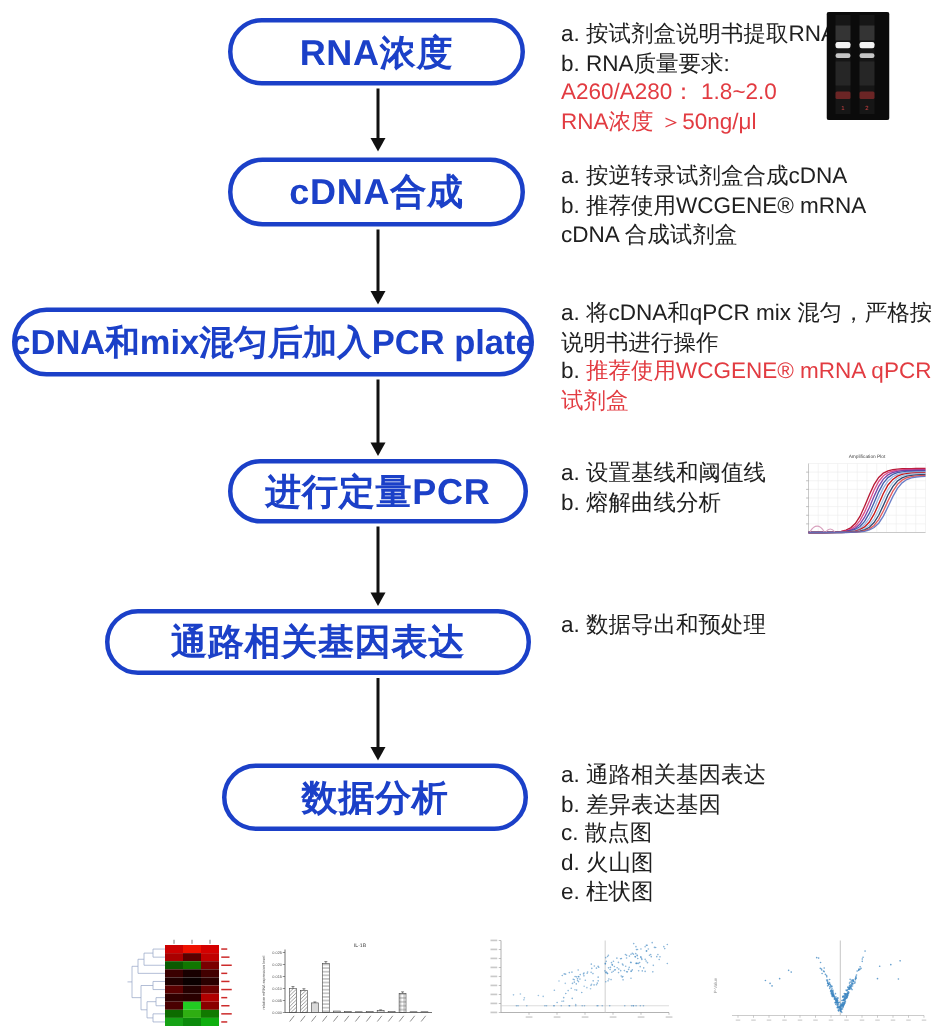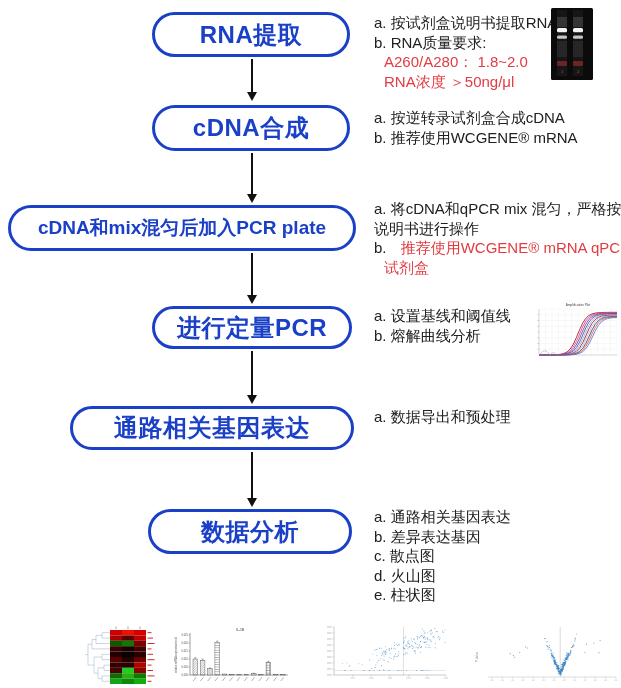--- a/index.html
+++ b/index.html
@@ -11,36 +11,36 @@
   #stage{
     position:relative;width:621px;height:688px;background:#fff;overflow:hidden;
     font-family:"Liberation Sans","DejaVu Sans",sans-serif;
   }
   .fbox{
     position:absolute;box-sizing:border-box;background:#fff;
     border:3.5px solid var(--blue);border-radius:26px;
     color:var(--blue);font-weight:700;font-size:24px;letter-spacing:.5px;
     display:flex;align-items:center;justify-content:center;white-space:nowrap;
   }
-  .fbox.wide{font-size:19px;letter-spacing:0;}
+  .fbox.wide{font-size:23px;letter-spacing:0;}
   .arrow{position:absolute;width:10px;}
   .arrow::before{content:"";position:absolute;left:4px;top:0;bottom:8px;width:2px;background:#111;}
   .arrow::after{content:"";position:absolute;left:0;bottom:0;width:0;height:0;
     border-left:5px solid transparent;border-right:5px solid transparent;border-top:9px solid #111;}
   .note{position:absolute;font-size:15px;line-height:19.5px;color:var(--ink);white-space:nowrap;}
-  .note .red{color:var(--red);margin-left:10px;}
+  .note .red{color:var(--red);}
   .thumb{position:absolute;}
   .thumb svg{display:block;width:100%;height:100%;}
 </style>
 </head>
 <body>
 
 <div id="stage">
 
-  <div class="fbox" style="left:152px;top:12px;width:198px;height:45px;">RNA提取</div>
+  <div class="fbox" style="left:152px;top:12px;width:198px;height:45px;">RNA浓度</div>
   <div class="fbox" style="left:152px;top:105px;width:198px;height:46px;">cDNA合成</div>
   <div class="fbox wide" style="left:8px;top:205px;width:348px;height:46px;">cDNA和mix混匀后加入PCR plate</div>
   <div class="fbox" style="left:152px;top:306px;width:200px;height:43px;text-align:right;">进行定量PCR</div>
   <div class="fbox" style="left:70px;top:406px;width:284px;height:44px;">通路相关基因表达</div>
   <div class="fbox" style="left:148px;top:509px;width:204px;height:45px;">数据分析</div>
 
   <div class="arrow" style="left:247px;top:59px;height:42px;"></div>
   <div class="arrow" style="left:247px;top:153px;height:50px;"></div>
   <div class="arrow" style="left:247px;top:253px;height:51px;"></div>
   <div class="arrow" style="left:247px;top:351px;height:53px;"></div>
@@ -49,20 +49,21 @@
   <div class="note" style="left:374px;top:13px;">
     <div>a. 按试剂盒说明书提取RNA</div>
     <div>b. RNA质量要求:</div>
     <div class="red">A260/A280：  1.8~2.0</div>
     <div class="red">RNA浓度 ＞50ng/μl</div>
   </div>
 
   <div class="note" style="left:374px;top:108px;">
     <div>a. 按逆转录试剂盒合成cDNA</div>
     <div>b. 推荐使用WCGENE® mRNA</div>
+    <div>cDNA 合成试剂盒</div>
   </div>
 
   <div class="note" style="left:374px;top:199px;">
     <div>a. 将cDNA和qPCR mix 混匀，严格按照</div>
     <div>说明书进行操作</div>
     <div><span>b. </span><span class="red">推荐使用WCGENE® mRNA qPCR mix</span></div>
     <div class="red">试剂盒</div>
   </div>
 
   <div class="note" style="left:374px;top:306px;">

